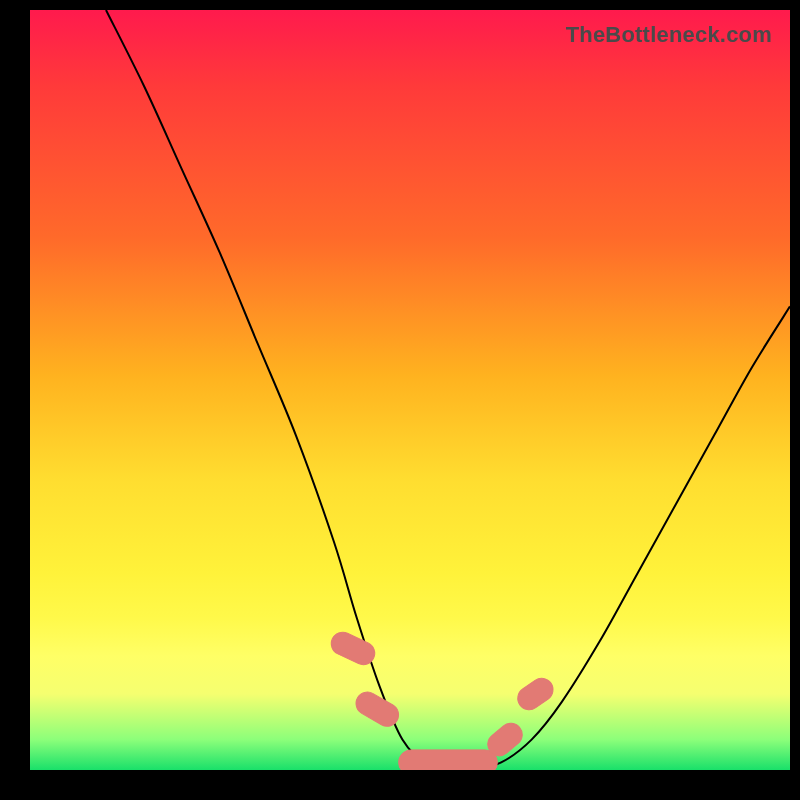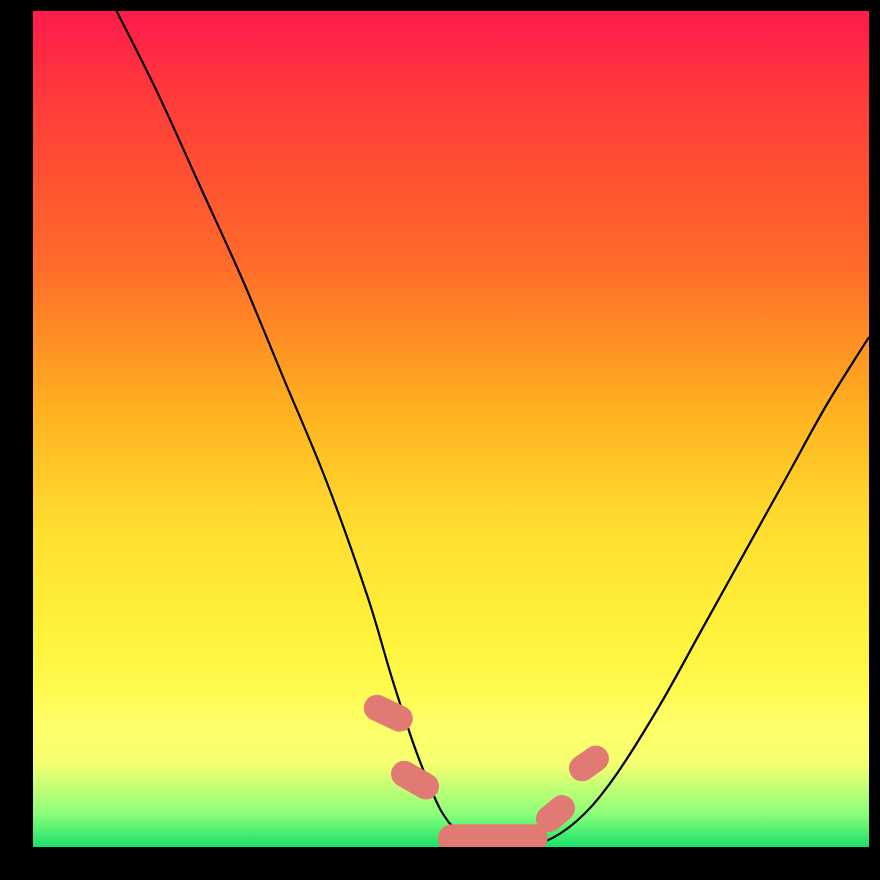--- a/index.html
+++ b/index.html
@@ -64,20 +64,21 @@
   .marker {
     fill: #e27a74;
     stroke: #e27a74;
   }
 </style>
 </head>
 <body>
 
 <div class="frame">
   <div class="plot-area">
+    <span class="watermark">TheBottleneck.com</span>
     <svg class="curve-layer" viewBox="0 0 760 760" preserveAspectRatio="none">
       <path class="curve" d="M 76.0 0.0 C 82.3 12.7, 101.3 49.4, 114.0 76.0 C 126.7 102.6, 139.3 131.7, 152.0 159.6 C 164.7 187.5, 177.3 214.1, 190.0 243.2 C 202.7 272.3, 215.3 304.0, 228.0 334.4 C 240.7 364.8, 253.3 392.7, 266.0 425.6 C 278.7 458.5, 293.9 501.6, 304.0 532.0 C 314.1 562.4, 319.2 583.9, 326.8 608.0 C 334.4 632.1, 342.0 656.1, 349.6 676.4 C 357.2 696.7, 364.8 716.9, 372.4 729.6 C 380.0 742.3, 387.6 747.3, 395.2 752.4 C 402.8 757.5, 410.4 758.7, 418.0 760.0 C 425.6 761.3, 431.9 761.3, 440.8 760.0 C 449.7 758.7, 461.1 757.5, 471.2 752.4 C 481.3 747.3, 491.5 739.7, 501.6 729.6 C 511.7 719.5, 520.6 708.1, 532.0 691.6 C 543.4 675.1, 557.3 652.3, 570.0 630.8 C 582.7 609.3, 595.3 585.2, 608.0 562.4 C 620.7 539.6, 633.3 516.8, 646.0 494.0 C 658.7 471.2, 671.3 448.4, 684.0 425.6 C 696.7 402.8, 709.3 378.7, 722.0 357.2 C 734.7 335.7, 753.7 306.5, 760.0 296.4"></path>
       <g>
           <rect x="311.6" y="615.6" width="22.8" height="45.6" rx="11.4" ry="11.4" class="marker" transform="rotate(-65 323.0 638.4)"></rect>
           <rect x="335.9" y="676.4" width="22.8" height="45.6" rx="11.4" ry="11.4" class="marker" transform="rotate(-60 347.3 699.2)"></rect>
           <rect x="368.6" y="739.9" width="98.8" height="25.1" rx="12.5" ry="12.5" class="marker" transform="rotate(0 418.0 752.4)"></rect>
           <rect x="463.6" y="710.6" width="22.8" height="38.0" rx="11.4" ry="11.4" class="marker" transform="rotate(50 475.0 729.6)"></rect>
           <rect x="494.0" y="665.0" width="22.8" height="38.0" rx="11.4" ry="11.4" class="marker" transform="rotate(55 505.4 684.0)"></rect>
         </g>
     </svg>

